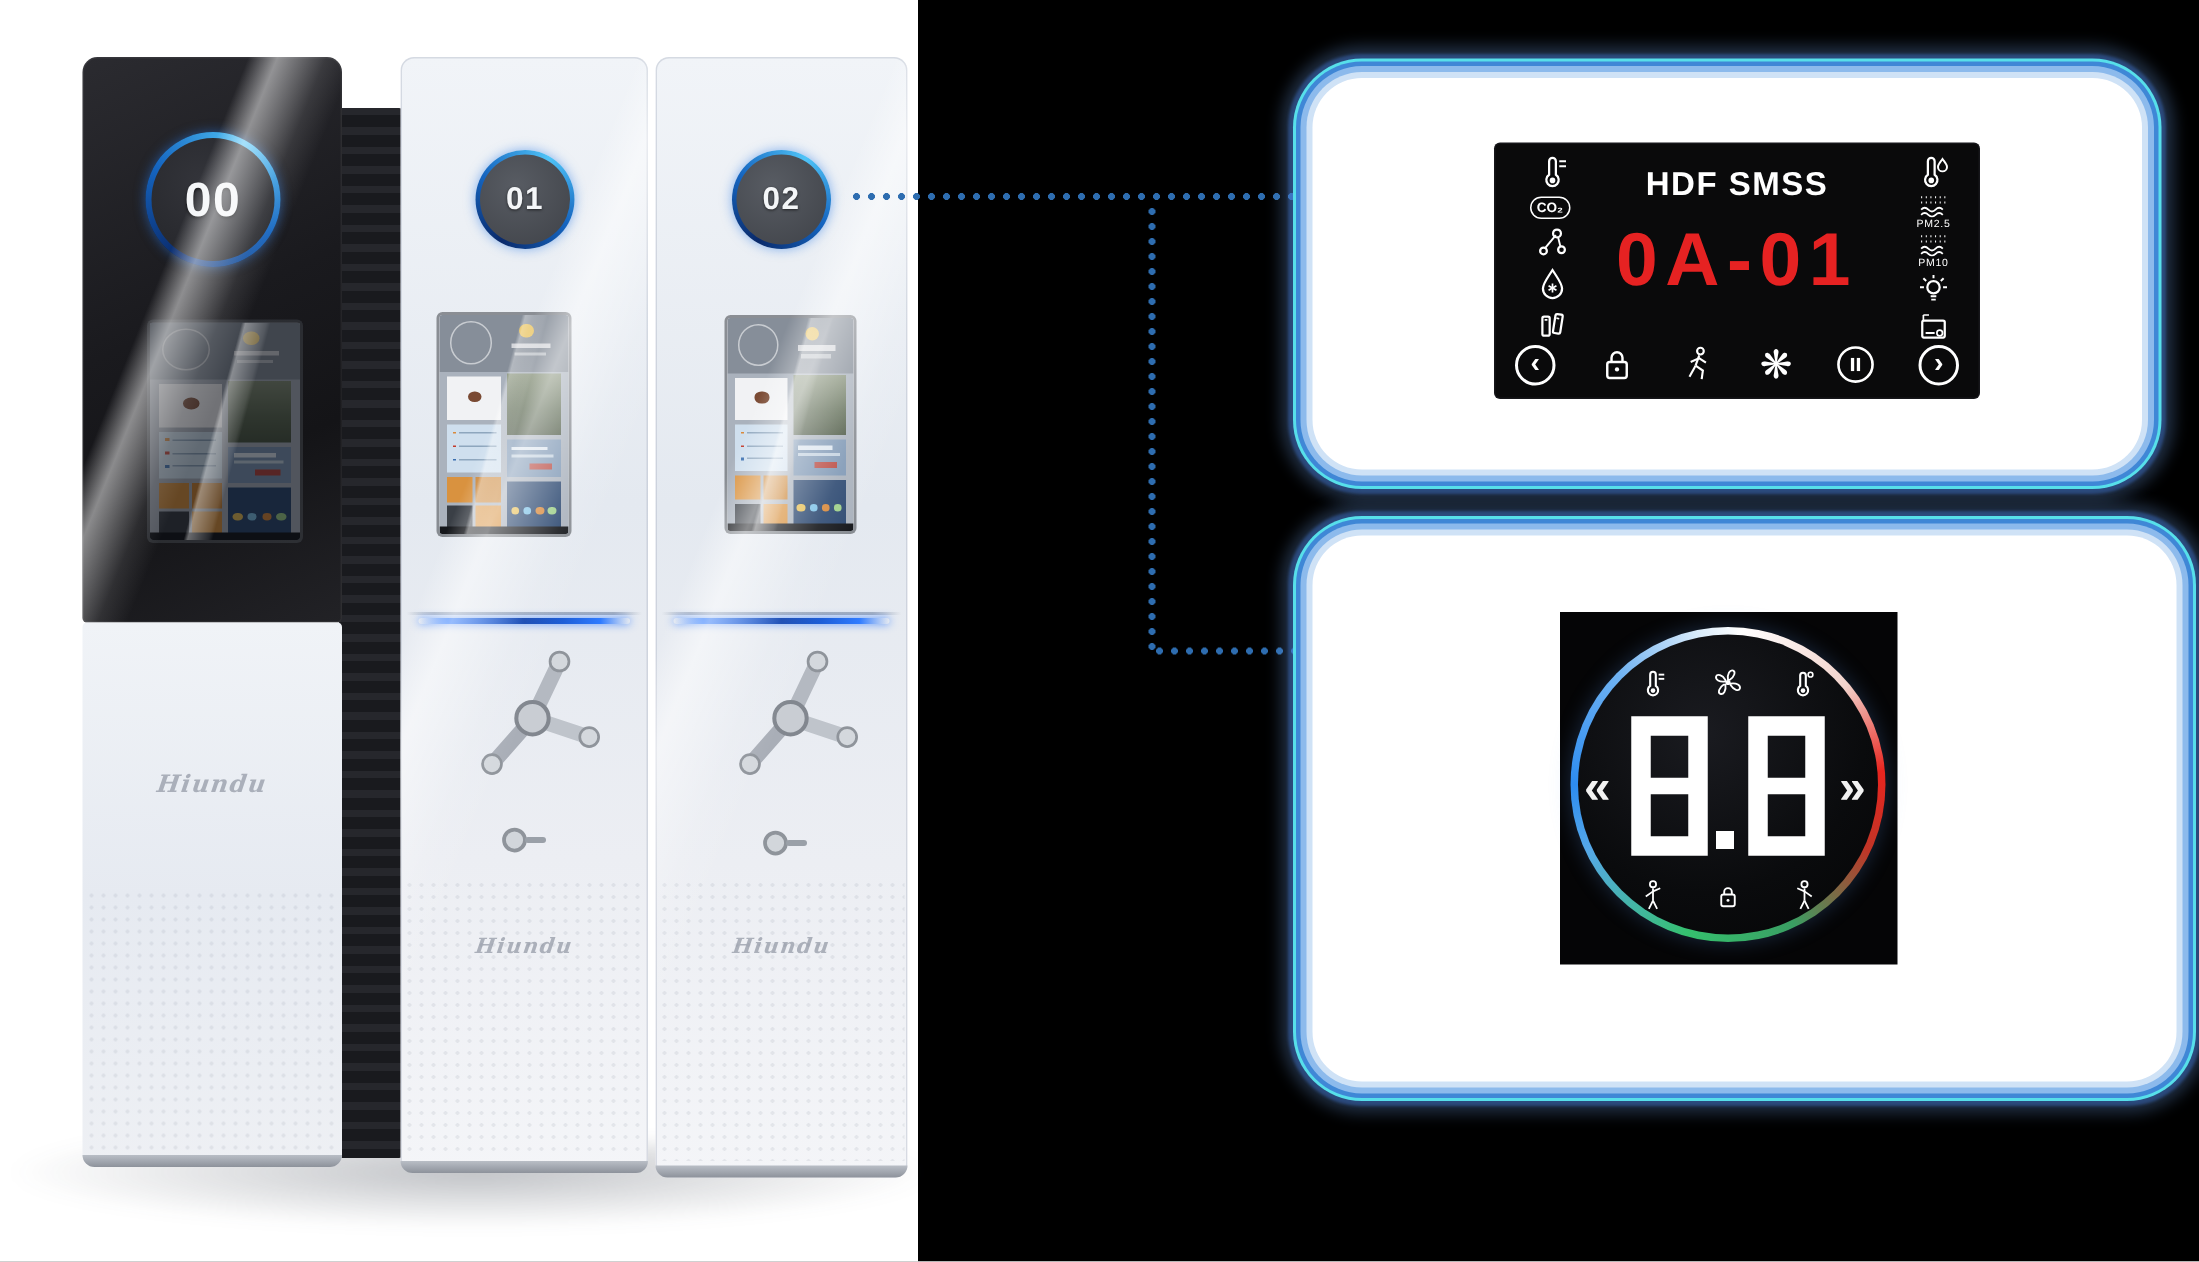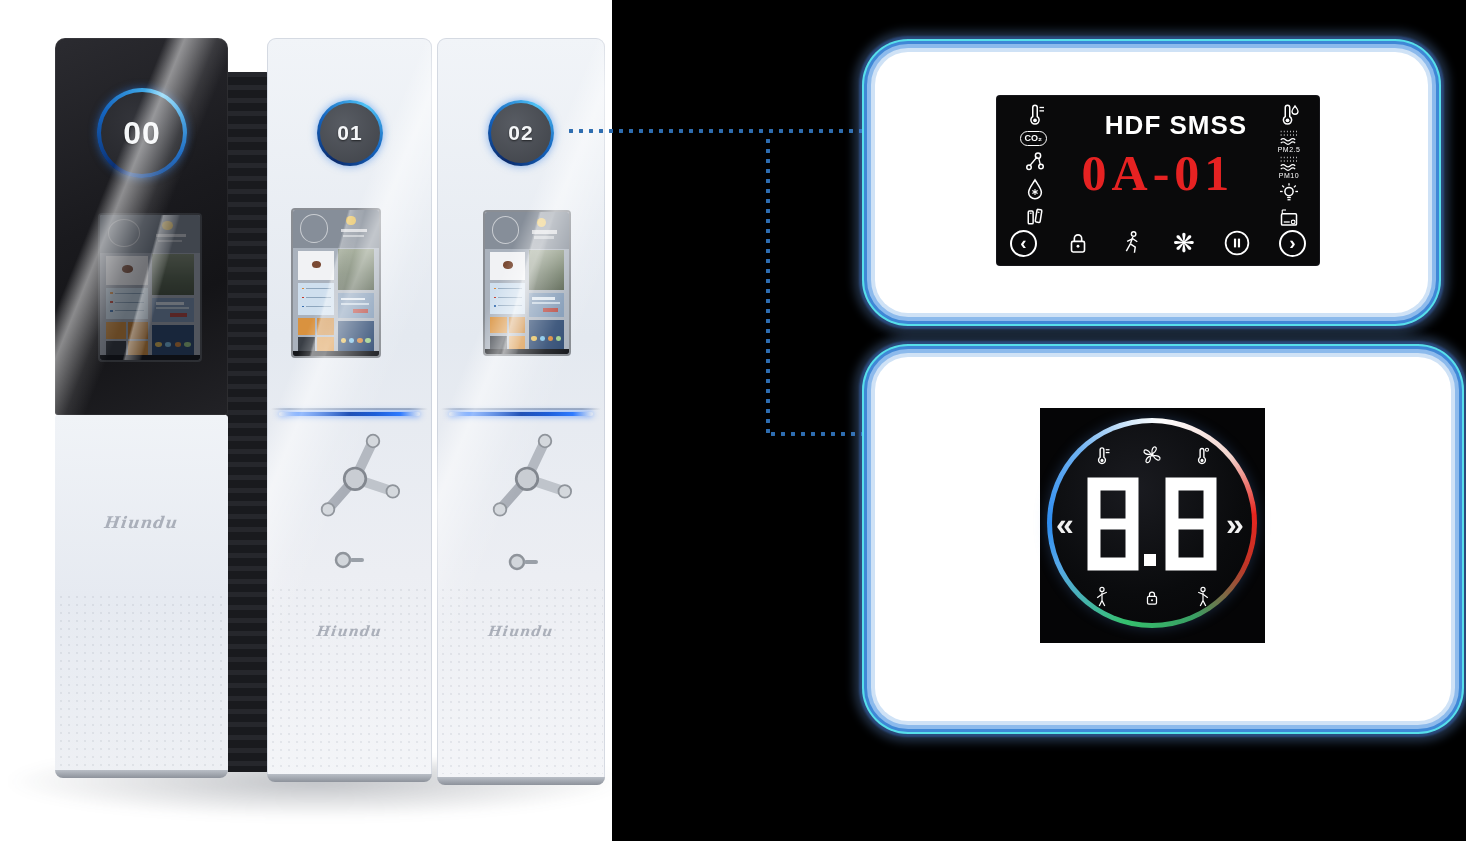--- a/index.html
+++ b/index.html
@@ -103,24 +103,24 @@
       0 0 0 7px #cfe2f6,
       0 0 0 11px #8cbaec,
       0 0 0 14px #3f87d6,
       0 0 0 16px #57dfea,
       0 0 2px 19px rgba(60,110,200,.45),
       0 0 10px 24px rgba(110,160,230,.30);}
 
   
   .display{left:119px;top:41px;width:322px;height:169px;background:#0a0a0b;border-radius:3px;
     box-shadow:0 0 0 1px #16161a;}
-  .dsp-title{left:88px;top:14px;width:182px;text-align:center;color:#fff;font-weight:bold;
-    font-size:26px;letter-spacing:1px;}
+  .dsp-title{left:70px;top:14px;width:182px;text-align:center;color:#fff;font-weight:bold;
+    font-size:22px;letter-spacing:1px;}
   .dsp-code{left:55px;top:48px;width:212px;text-align:center;color:#e62222;font-weight:bold;
-    font-size:50px;letter-spacing:5px;font-family:Liberation Serif, serif;}
+    font-size:50px;letter-spacing:5px;font-family:Liberation Sans, sans-serif;}
   .icol{display:flex;flex-direction:column;justify-content:space-between;align-items:center;}
   .icol-left{left:12px;top:7px;width:38px;height:126px;align-items:flex-end;}
   .icol-right{left:272px;top:7px;width:40px;height:128px;}
   .dsp-bottom{left:13px;top:130px;width:296px;height:34px;display:flex;justify-content:space-between;align-items:center;}
   .pm-item{display:flex;flex-direction:column;align-items:center;line-height:1;}
   .pm-label{color:#fff;font-size:7px;margin-top:1px;letter-spacing:.5px;}
   .co2-pill{border:1.6px solid #fff;border-radius:10px;color:#fff;font-size:9px;
     padding:2px 4px;line-height:1;font-weight:bold;}
   .circle-btn{width:27px;height:27px;border:2.4px solid #fff;border-radius:50%;
     display:flex;align-items:center;justify-content:center;color:#fff;font-size:19px;

